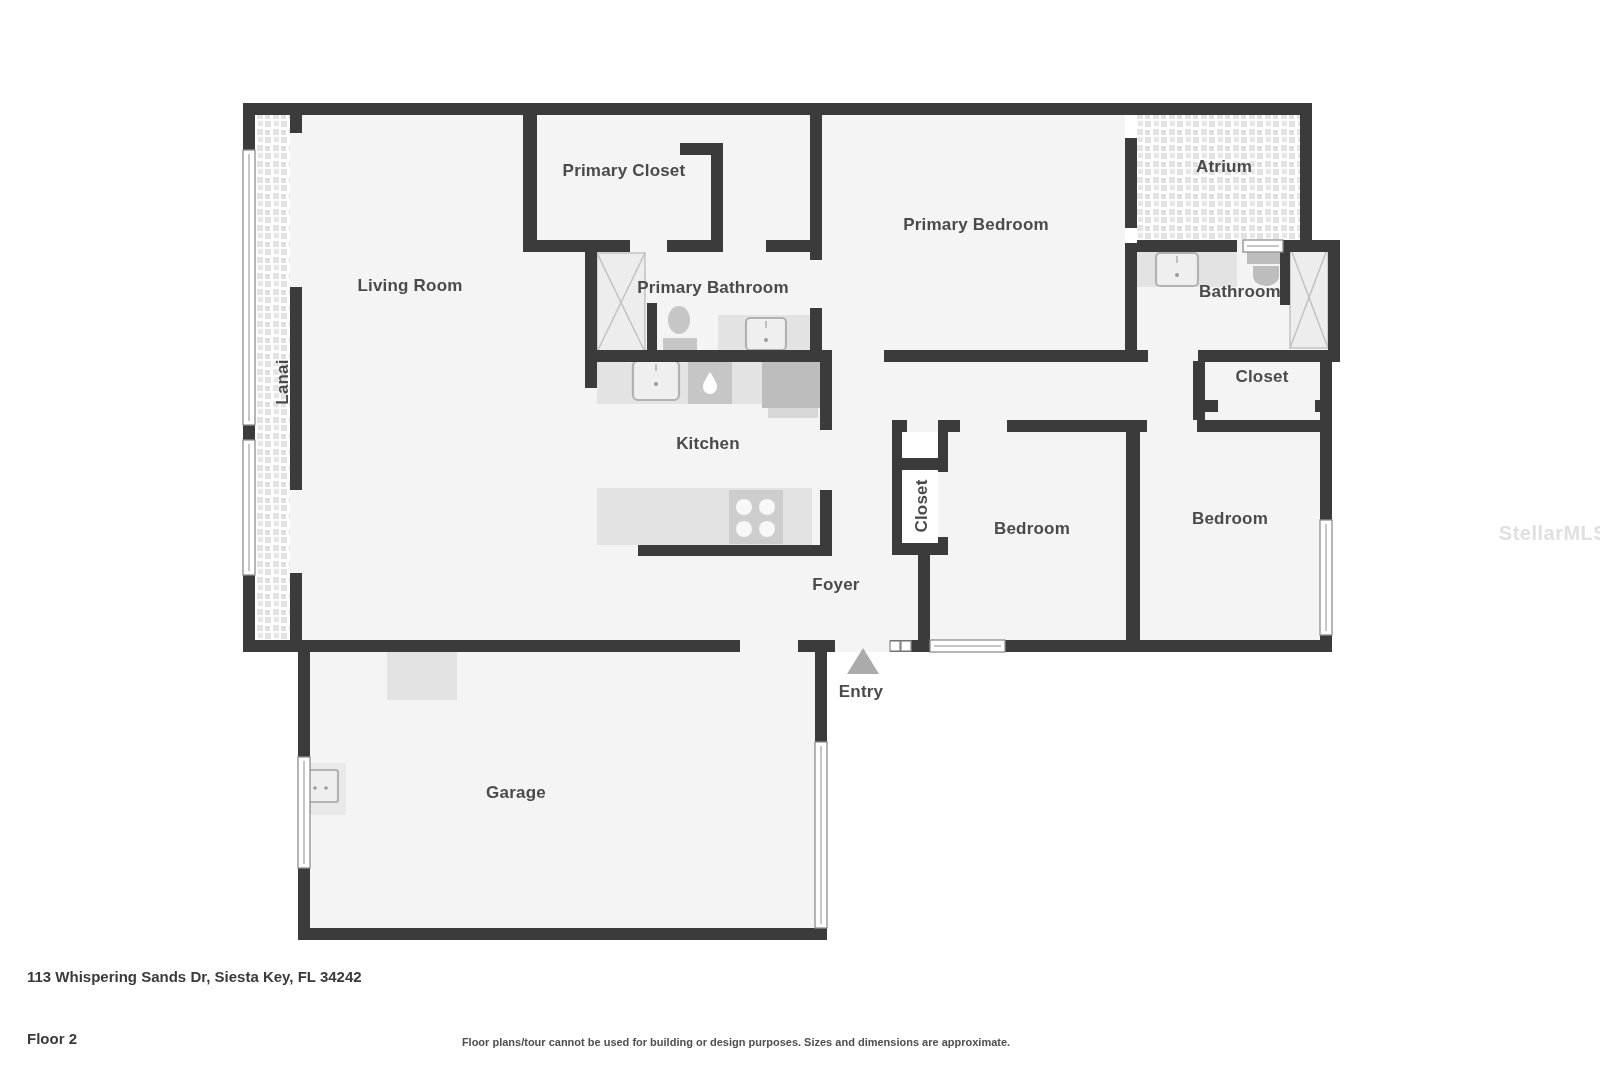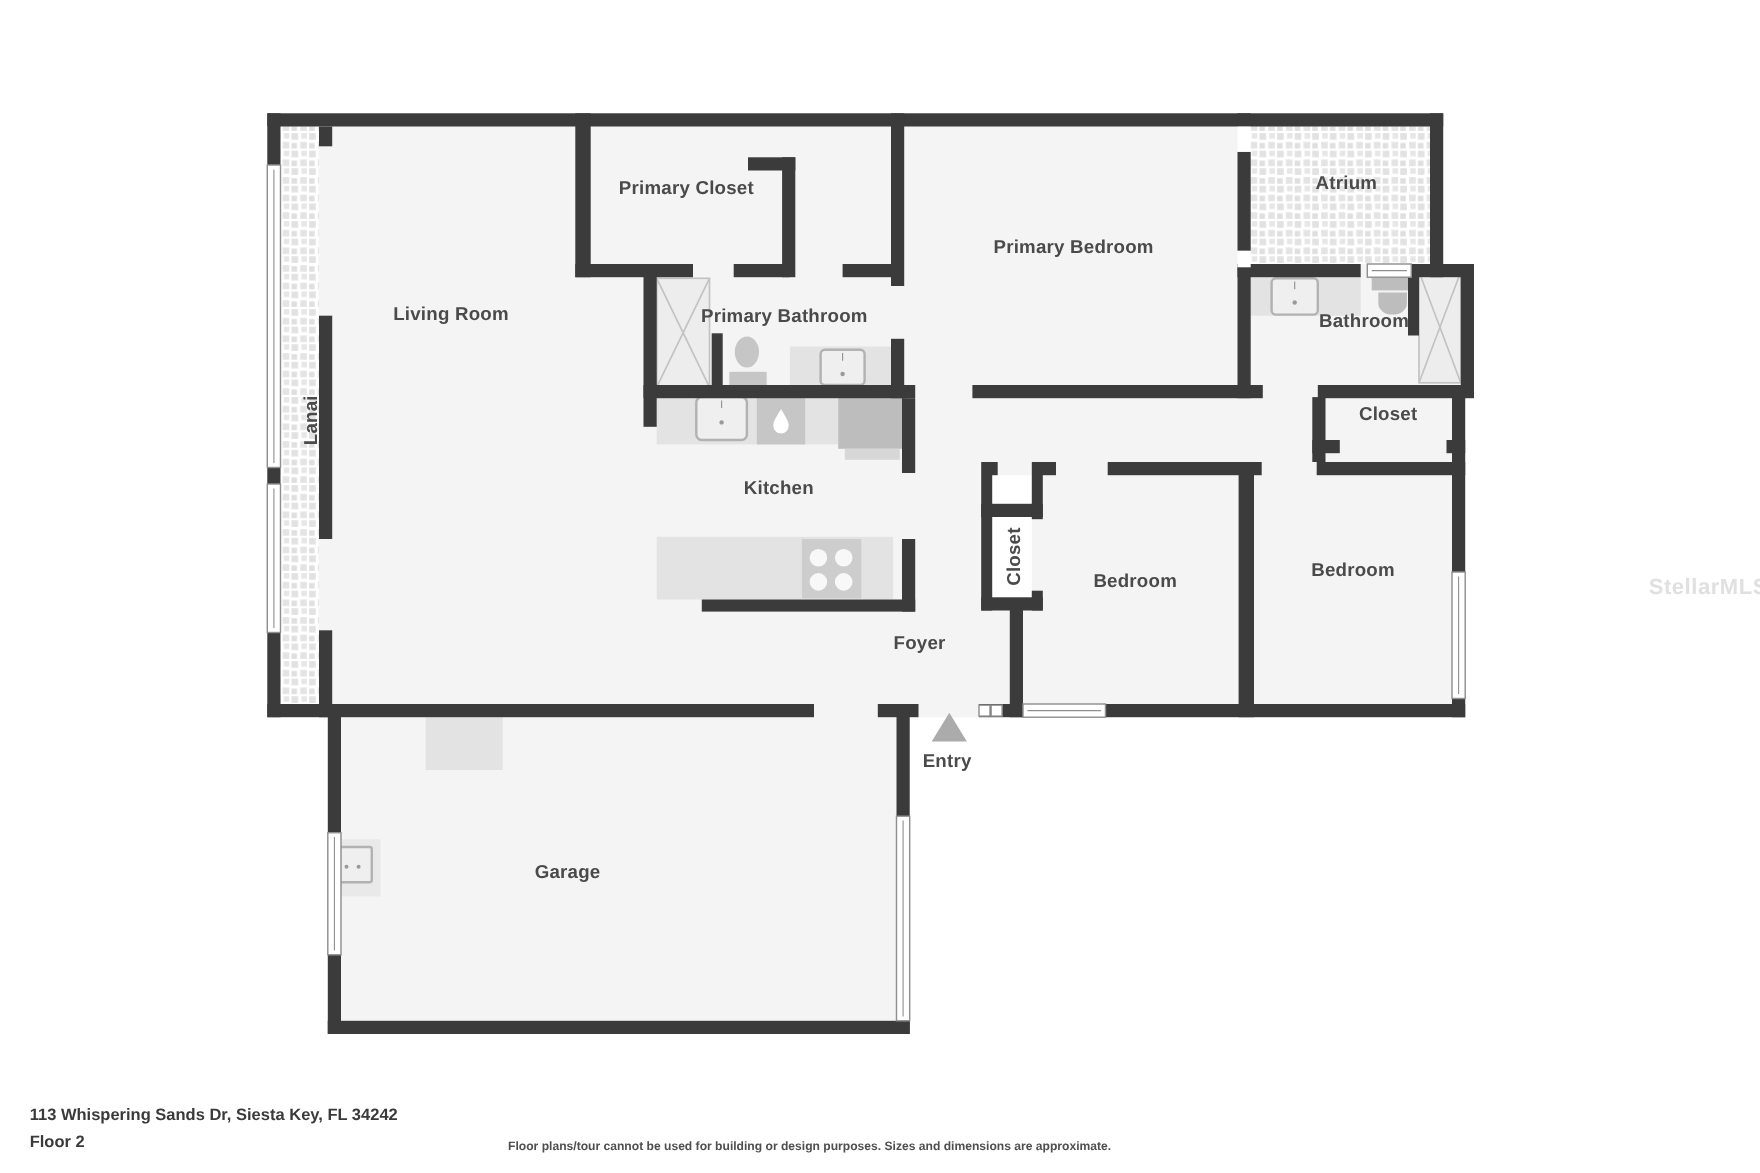--- a/index.html
+++ b/index.html
@@ -19,21 +19,21 @@
   .pad2{fill:#e9e9e9;}
   .appl{fill:#c6c6c6;}
   .appl2{fill:#bdbdbd;}
   .sink{fill:#efefef;stroke:#b2b2b2;stroke-width:2.2;}
   .dot{fill:#9a9a9a;}
   .burner{fill:#f8f8f8;}
   .arrow{fill:#ababab;}
   .wm{font-family:"Liberation Sans",sans-serif;font-weight:700;font-size:20px;fill:#e0e0e0;
       letter-spacing:.5px;text-anchor:middle;}
   .footer-line{position:absolute;left:27px;font-weight:700;font-size:15px;color:#3a3a3a;}
-  .addr{top:1005px;}
+  .addr{top:968px;}
   .floor{top:1030px;}
   .disclaimer{position:absolute;left:0;width:1472px;top:1036px;text-align:center;
               font-weight:700;font-size:11px;color:#4f4f4f;}
 </style>
 </head>
 <body>
 
 <div class="canvas">
 <svg class="plan-svg" width="1600" height="1066" viewBox="0 0 1600 1066">
   <defs>

